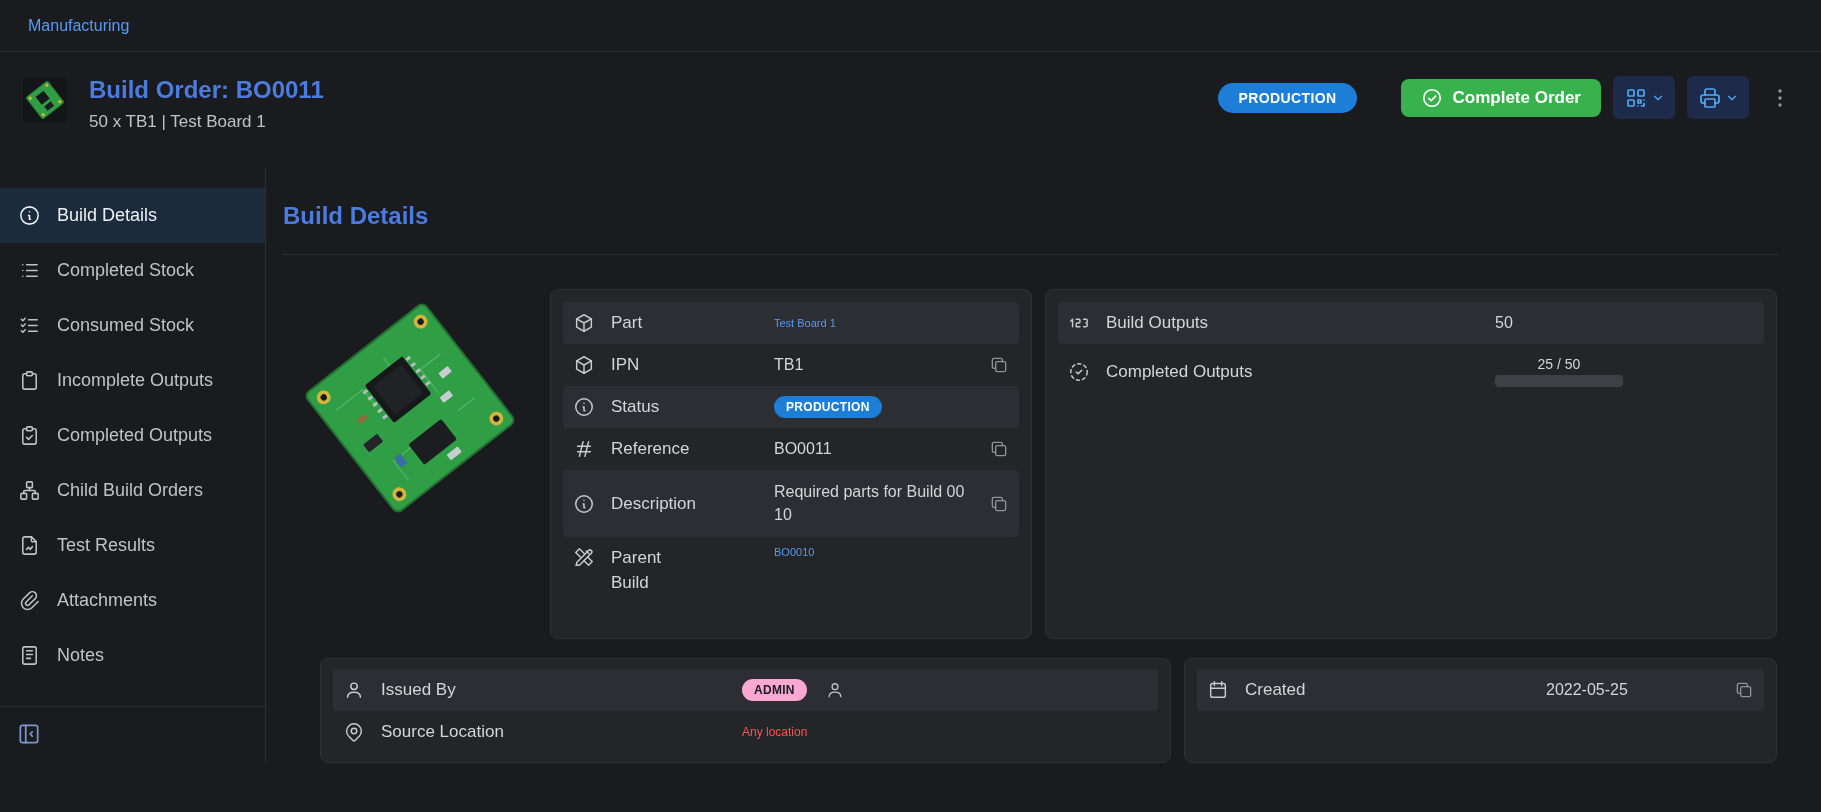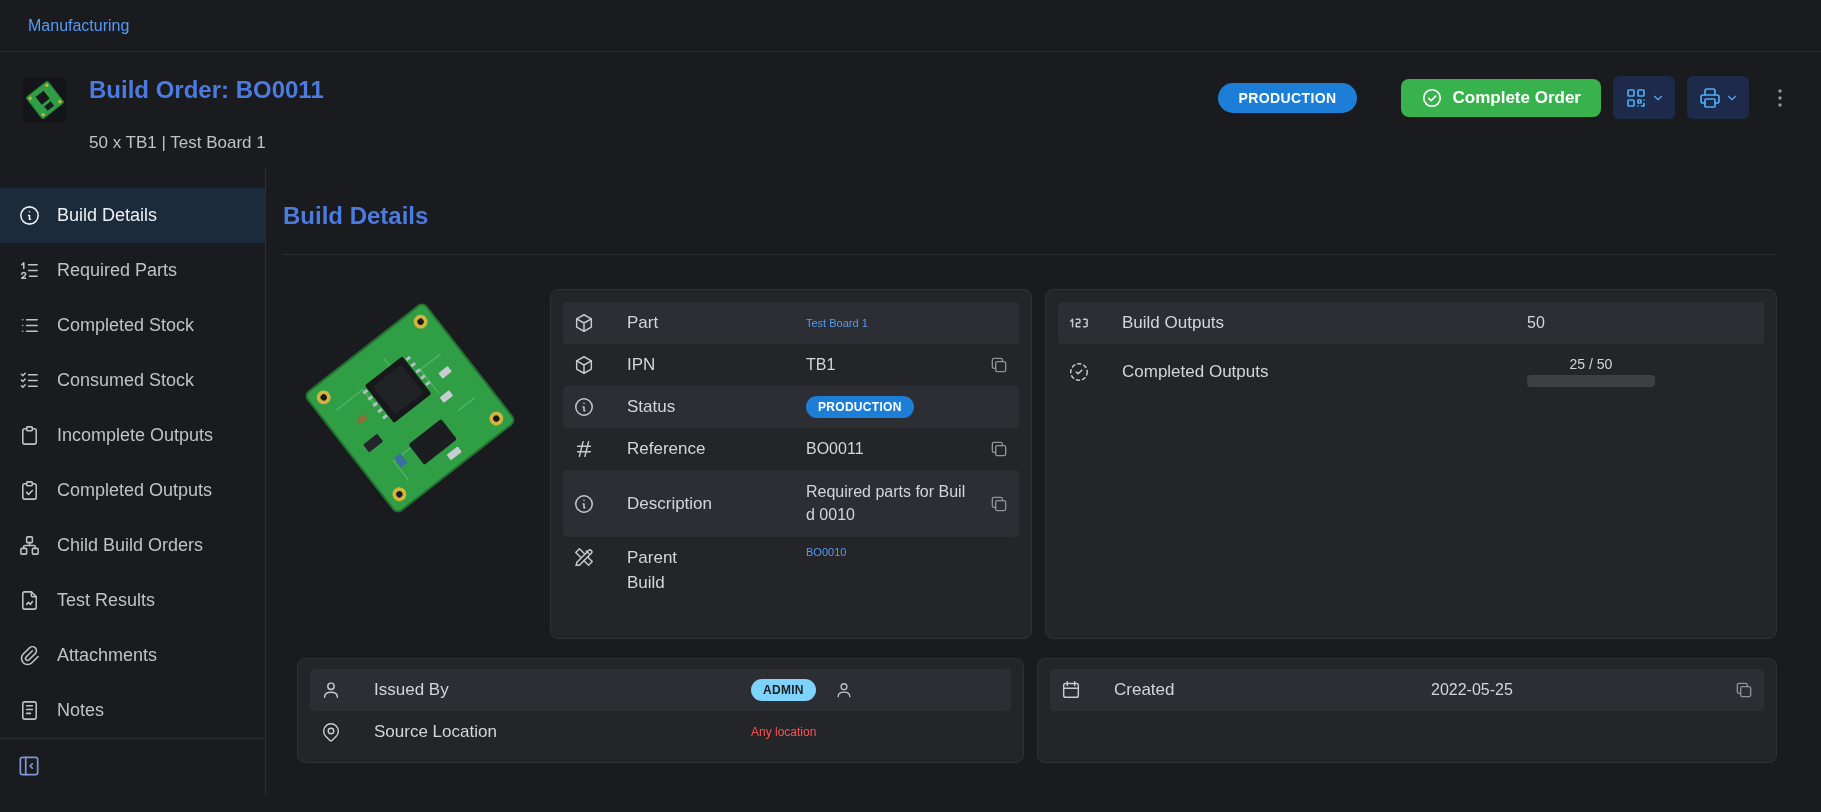--- a/index.html
+++ b/index.html
@@ -21,21 +21,21 @@
     padding: 0 28px; border-bottom: 1px solid #2c2e33;
   }
   .breadcrumb-link { color: var(--link-blue, #539bf5); font-size: 16px; }
 
   
   .page-header {
     height: 116px; display: flex; align-items: flex-start;
     padding: 24px 26px 0 23px;
   }
   .thumb { width: 44px; height: 44px; border-radius: 4px; overflow: hidden; margin-top: 2px; }
-  .titles { display: flex; flex-direction: column; gap: 29px; margin-left: 22px; }
+  .titles { display: flex; flex-direction: column; gap: 8px; margin-left: 22px; }
   .page-title { font-size: 24px; font-weight: bold; color: var(--heading-blue, #4c7be0); }
   .page-subtitle { font-size: 17px; color: #c1c2c5; }
   .header-actions { margin-left: auto; display: flex; align-items: center; gap: 12px; }
   .badge-production {
     background: var(--accent-blue, #1c7ed6); color: #fff;
     font-size: 14px; font-weight: bold; letter-spacing: .4px;
     padding: 7px 20px; border-radius: 16px; margin-right: 32px;
   }
   .btn-complete {
     display: flex; align-items: center; gap: 10px;
@@ -86,27 +86,27 @@
   .row2 { display: flex; margin-top: 19px; }
 
   .pcb-image { width: 238px; height: 238px; margin-left: 8px; flex: 0 0 auto; cursor: pointer; }
 
   .panel {
     background: #242529; border: 1px solid #2e3035; border-radius: 8px;
     padding: 12px;
   }
   .details-panel { width: 482px; height: 350px; margin-left: 21px; }
   .qty-panel { flex: 1; height: 350px; margin-left: 13px; }
-  .issued-panel { width: 727px; height: 105px; margin-left: 14px; padding: 10px 12px; }
+  .issued-panel { width: 851px; height: 105px; margin-left: 37px; padding: 10px 12px; }
   .created-panel { flex: 1; height: 105px; margin-left: 13px; padding: 10px 12px; }
 
   
   .trow {
     display: flex; align-items: center; min-height: 42px;
-    padding: 0 10px; border-radius: 4px; gap: 16px;
+    padding: 0 10px; border-radius: 4px;
   }
   .trow.striped { background: #2c2e33; }
   .ticon { width: 22px; height: 22px; color: #c9cacd; margin-right: 16px; }
   .tlabel { font-size: 17px; color: #d3d5d8; flex: 0 0 auto; }
   .details-panel .tlabel { width: 163px; }
   .qty-panel .tlabel { width: 389px; }
   .issued-panel .tlabel { width: 361px; }
   .created-panel .tlabel { width: 301px; }
   .tvalue { font-size: 16px; color: #d3d5d8; display: flex; align-items: center; flex: 1; min-width: 0; }
   a.link { color: var(--link-blue, #539bf5); font-size: 11px; }
@@ -117,21 +117,21 @@
   .trow.desc { min-height: 67px; }
   .desc-text { display: inline-block; width: 195px; word-break: break-all; line-height: 1.4; }
   .trow.parent-row { min-height: 60px; align-items: flex-start; padding-top: 9px; }
   .parent-label { display: inline-block; width: 70px; line-height: 1.45; }
   .badge-small {
     background: var(--accent-blue, #1c7ed6); color: #fff;
     font-size: 12px; font-weight: bold; letter-spacing: .3px;
     padding: 4px 12px; border-radius: 11px;
   }
   .badge-admin {
-    background: #7dd3fc; color: #1a1b1e;
+    background: #f9a8d4; color: #1a1b1e;
     font-size: 12px; font-weight: bold; letter-spacing: .3px;
     padding: 4px 12px; border-radius: 11px;
   }
   .issuer-icon { width: 20px; height: 20px; color: #c1c2c5; margin-left: 18px; }
   .red-value { color: var(--warning-red, #fa5252); font-size: 12px; }
 
   .trow.outputs-row { min-height: 55px; }
   .progress-wrap { display: flex; flex-direction: column; gap: 3px; width: 128px; }
   .progress-label { font-size: 14px; color: #d3d5d8; text-align: center; }
   .progress-track { height: 12px; background: #3e4046; border-radius: 4px; overflow: hidden; }
@@ -226,30 +226,20 @@
       <nav>
         <div class="nav-item active">
           <span class="icon nav-icon">
               <svg viewBox="0 0 24 24" fill="none" stroke="currentColor" stroke-width="1.6" stroke-linecap="round" stroke-linejoin="round">
                 <circle cx="12" cy="12" r="9"></circle>
                 <path d="M12 8h.01"></path>
                 <path d="M11 12h1v4h1"></path>
               </svg>
             </span>
           <span class="nav-label">Build Details</span>
-        </div>
-        <div class="nav-item">
-          <span class="icon nav-icon">
-              <svg viewBox="0 0 24 24" fill="none" stroke="currentColor" stroke-width="1.6" stroke-linecap="round" stroke-linejoin="round">
-                <path d="M11 6h9M11 12h9M12 18h8"></path>
-                <path d="M6 10V4L4 6"></path>
-                <path d="M4 16a2 2 0 1 1 4 0c0 .6-.5 1-1 1.5L4 20h4"></path>
-              </svg>
-            </span>
-          <span class="nav-label">Required Parts</span>
         </div>
         <div class="nav-item">
           <span class="icon nav-icon">
               <svg viewBox="0 0 24 24" fill="none" stroke="currentColor" stroke-width="1.6" stroke-linecap="round" stroke-linejoin="round">
                 <path d="M9 6h11M9 12h11M9 18h11"></path>
                 <path d="M5 6h.01M5 12h.01M5 18h.01"></path>
               </svg>
             </span>
           <span class="nav-label">Completed Stock</span>
         </div>

